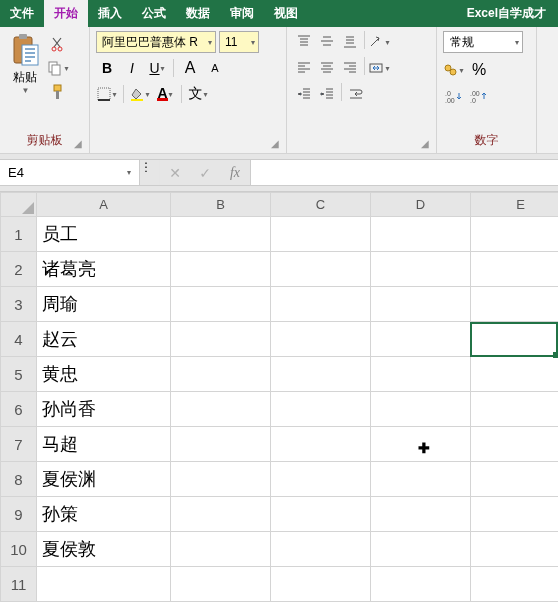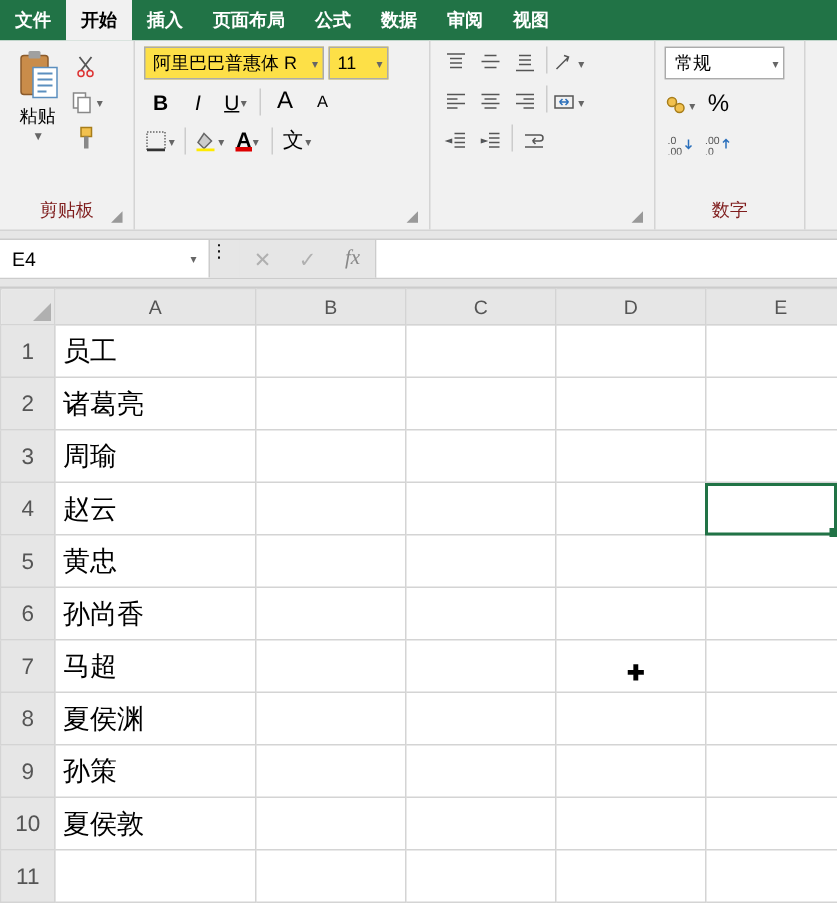--- a/index.html
+++ b/index.html
@@ -1,21 +1,21 @@
 <!DOCTYPE html>
 <html><head>
 <meta charset="utf-8">
 <style>
   * { box-sizing: border-box; margin: 0; padding: 0; }
   body { font-family: "Microsoft YaHei", sans-serif; font-size: 12px; background: #fff; width: 558px; height: 609px; overflow: hidden; position: relative; }
   
   
   .menubar { background: #217346; display: flex; height: 27px; font-weight: bold; }
   .menuitem { color: #fff; padding: 5px 10px 4px; cursor: pointer; }
-  .menuitem.active { background: #f1f1f1; color: #000000; }
+  .menuitem.active { background: #f1f1f1; color: #a21caf; }
   .menuitem.brand { margin-left: auto; padding-right: 12px; }
   
   
   .ribbon { background: #f1f1f1; border-bottom: 1px solid #d4d4d4; display: flex; height: 127px; }
   .group { border-right: 1px solid #d4d4d4; padding: 4px 6px 2px; display: flex; flex-direction: column; position: relative; }
   .group-body { flex: 1; }
   .group-label { text-align: center; font-size: 12px; color: #7f1d1d; padding-bottom: 2px; display: flex; justify-content: center; align-items: center; gap: 30px; }
   .expand-btn { width: 12px; height: 12px; font-size: 10px; color: #999; cursor: pointer; position: absolute; right: 3px; bottom: 3px; }
   
   
@@ -24,21 +24,21 @@
   .paste-btn { display: flex; flex-direction: column; align-items: center; padding: 2px 4px; cursor: pointer; }
   .paste-icon { width: 30px; height: 34px; margin-bottom: 2px; }
   .paste-label { font-size: 12px; }
   .clip-side { display: flex; flex-direction: column; gap: 2px; padding-top: 2px; }
   .small-btn { width: 24px; height: 22px; display: flex; align-items: center; justify-content: center; cursor: pointer; }
   .drop-caret { font-size: 8px; color: #666; margin-left: 1px; }
   
   
   .font { width: 197px; }
   .font-row { display: flex; gap: 3px; margin-bottom: 4px; align-items: center; }
-  .font-combo { border: 1px solid #ababab; background: #fde047; height: 22px; display: flex; align-items: center; padding: 0 3px 0 5px; font-size: 12px; }
+  .font-combo { border: 1px solid #ababab; background: #fef9c3; height: 22px; display: flex; align-items: center; padding: 0 3px 0 5px; font-size: 12px; }
   .font-combo .txt { flex: 1; white-space: nowrap; overflow: hidden; }
   .font-name { width: 120px; }
   .font-size { width: 40px; }
   .tbtn { min-width: 22px; height: 22px; display: flex; align-items: center; justify-content: center; cursor: pointer; font-size: 14px; }
   .sep { width: 1px; height: 18px; background: #ccc; margin: 0 2px; }
   
   
   .align { width: 150px; }
   .align-row { display: flex; gap: 1px; margin-bottom: 4px; }
   
@@ -81,25 +81,25 @@
   
   svg { display: block; }
 </style>
 </head>
 <body>
 
 <div class="menubar">
   <div class="menuitem">文件</div>
   <div class="menuitem active">开始</div>
   <div class="menuitem">插入</div>
-  <div class="menuitem">页面布局</div>
   <div class="menuitem">公式</div>
   <div class="menuitem">数据</div>
   <div class="menuitem">审阅</div>
   <div class="menuitem">视图</div>
+  <div class="menuitem brand">Excel自学成才</div>
 </div>
 
 <div class="ribbon">
 
   <div class="group clip">
     <div class="group-body clip-body">
       <div class="paste-btn">
         <svg class="paste-icon" viewBox="0 0 30 34">
             <rect x="4" y="4" width="18" height="26" rx="2" fill="#c98c4a" stroke="#8a5a2b"></rect>
             <rect x="9" y="1" width="8" height="5" rx="1" fill="#a0a0a0"></rect>

